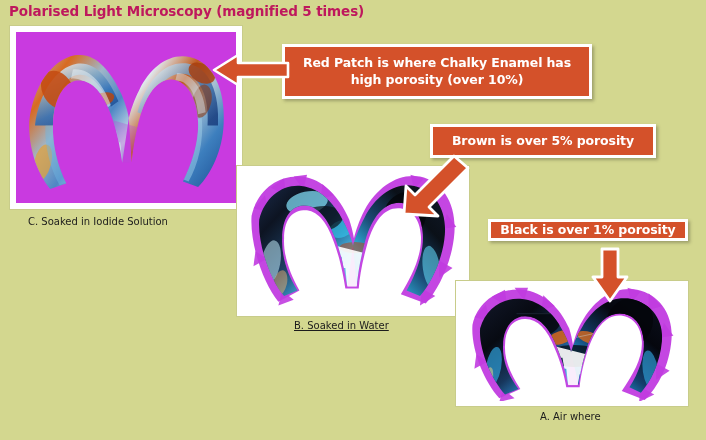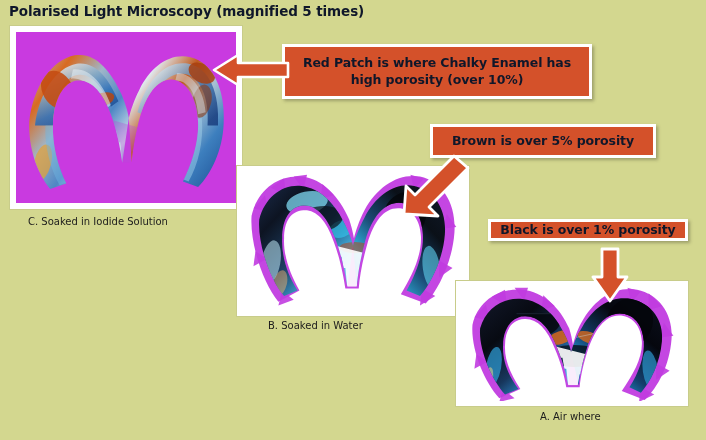--- a/index.html
+++ b/index.html
@@ -22,21 +22,21 @@
     overflow: hidden;
   }
 
   
   #title {
     position: absolute;
     left: 9px;
     top: 3px;
     font-size: 13.5px;
     font-weight: bold;
-    color: #0f172a;
+    color: #be185d;
     letter-spacing: -0.1px;
     white-space: nowrap;
   }
 
   
   .panel {
     position: absolute;
     background: #ffffff;
     box-sizing: border-box;
     overflow: hidden;
@@ -88,30 +88,30 @@
 
   
   .caption {
     position: absolute;
     font-size: 10px;
     color: #1c1c1c;
     white-space: nowrap;
     font-family: "DejaVu Sans", sans-serif;
   }
   #caption-c { left: 28px;  top: 216px; }
-  #caption-b { left: 268px; top: 320px; }
+  #caption-b { left: 294px; top: 320px; text-decoration: underline; }
   #caption-a { left: 540px; top: 411px; }
 
   
   .callout {
     position: absolute;
     background: #d4512a;
     border: 3px solid #ffffff;
     box-shadow: 2px 2px 3px rgba(90,90,60,0.45);
-    color: #0f172a;
+    color: #ffffff;
     font-size: 12.5px;
     font-weight: bold;
     text-align: center;
     line-height: 1.35;
     box-sizing: border-box;
     display: flex;
     align-items: center;
     justify-content: center;
     padding: 4px 8px;
     letter-spacing: -0.1px;

